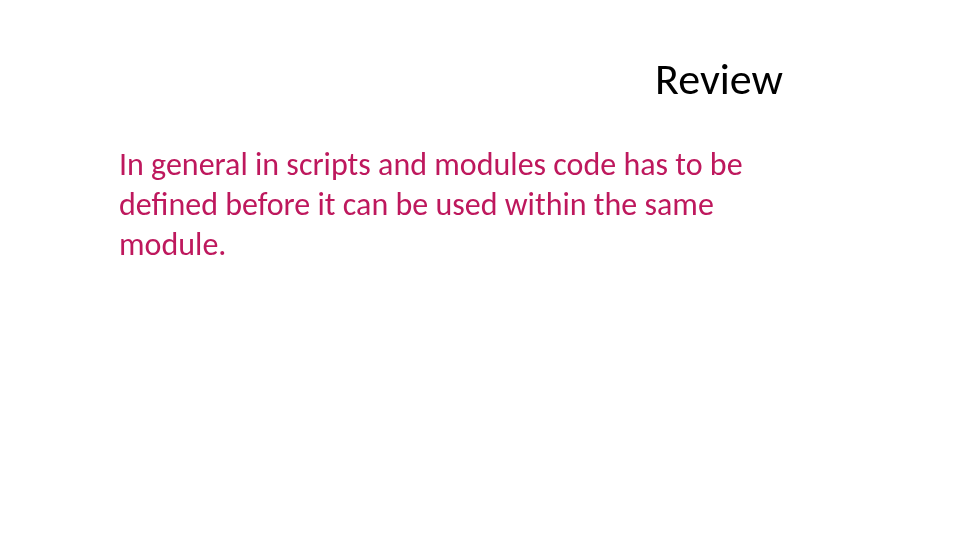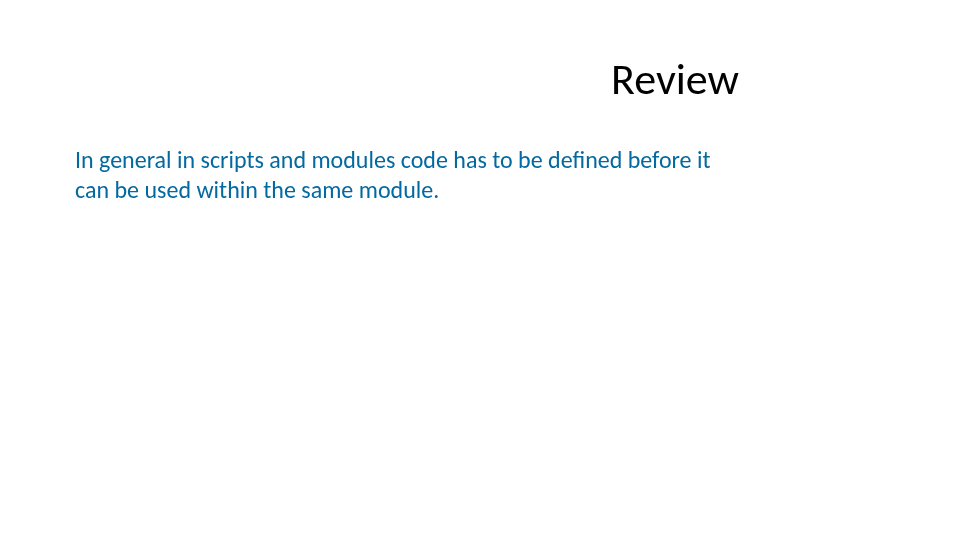--- a/index.html
+++ b/index.html
@@ -10,38 +10,39 @@
     background: #ffffff;
     font-family: Calibri, "Segoe UI", Arial, sans-serif;
     color: #000000;
     overflow: hidden;
   }
   .slide {
     position: relative;
     width: 817px;
     height: 540px;
     box-sizing: border-box;
+    margin-left: 44px;
   }
   .title {
     position: absolute;
     top: 52px;
     right: 78px;
     font-size: 44px;
     font-weight: 400;
     color: #000000;
     letter-spacing: 0px;
   }
   .body-text {
     position: absolute;
     top: 145px;
     left: 75px;
     right: 78px;
-    font-size: 24px;
+    font-size: 32px;
     line-height: 1.25;
-    color: #0369a1;
+    color: #be185d;
   }
   .code-block {
     position: absolute;
     top: 255px;
     left: 75px;
     font-family: "Courier New", Courier, monospace;
     font-size: 24px;
     line-height: 1.55;
     white-space: pre;
     color: #000000;

